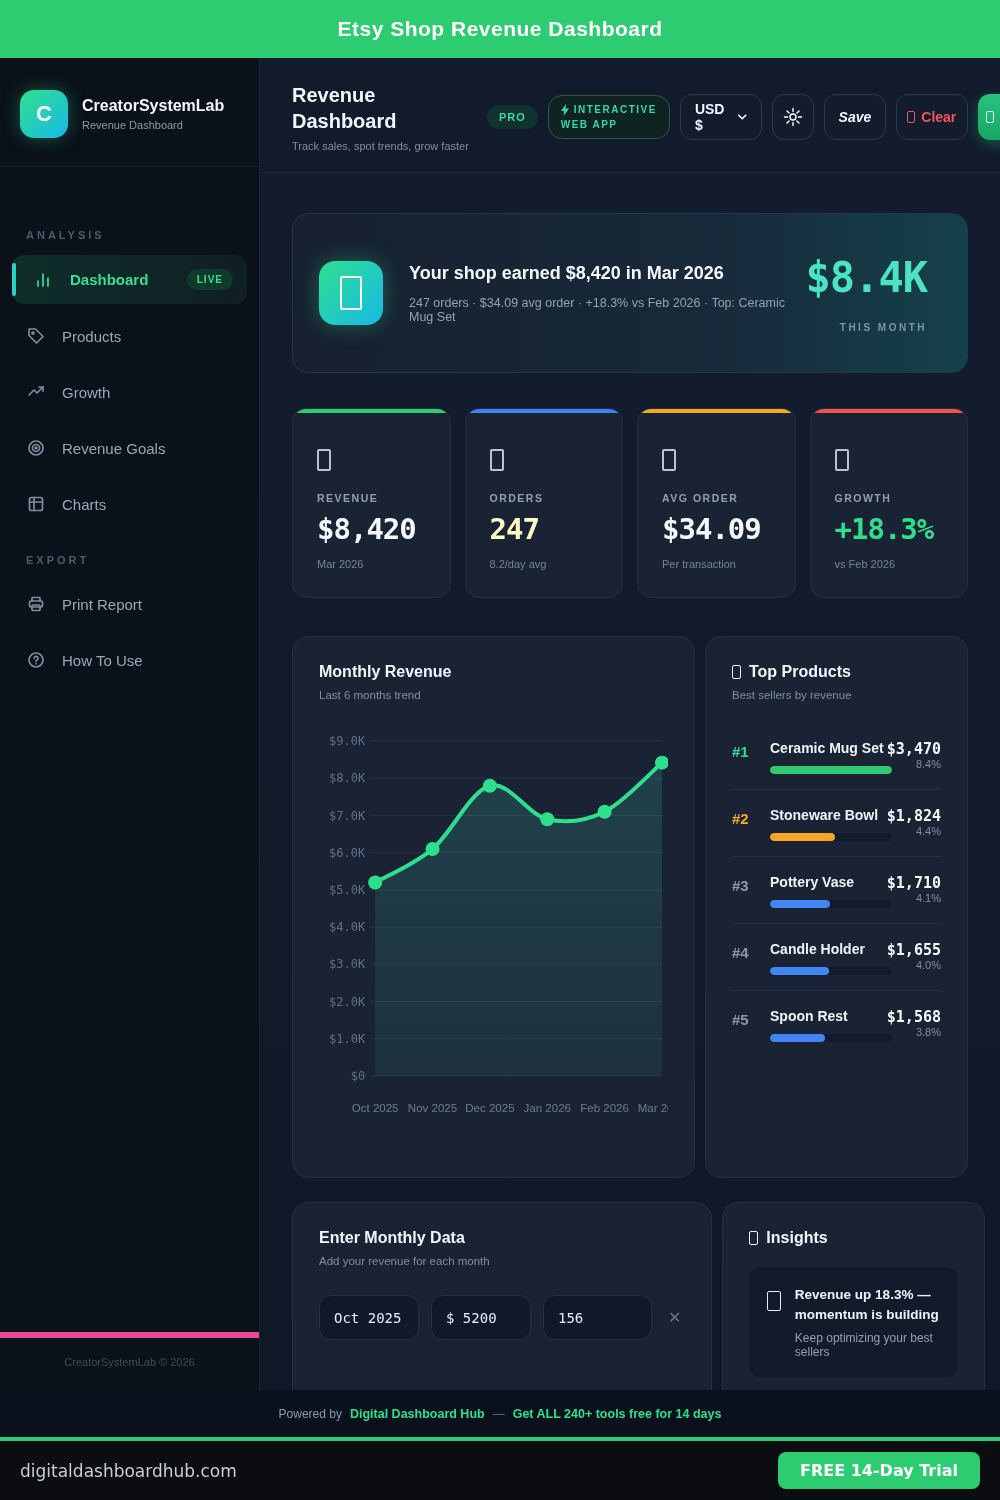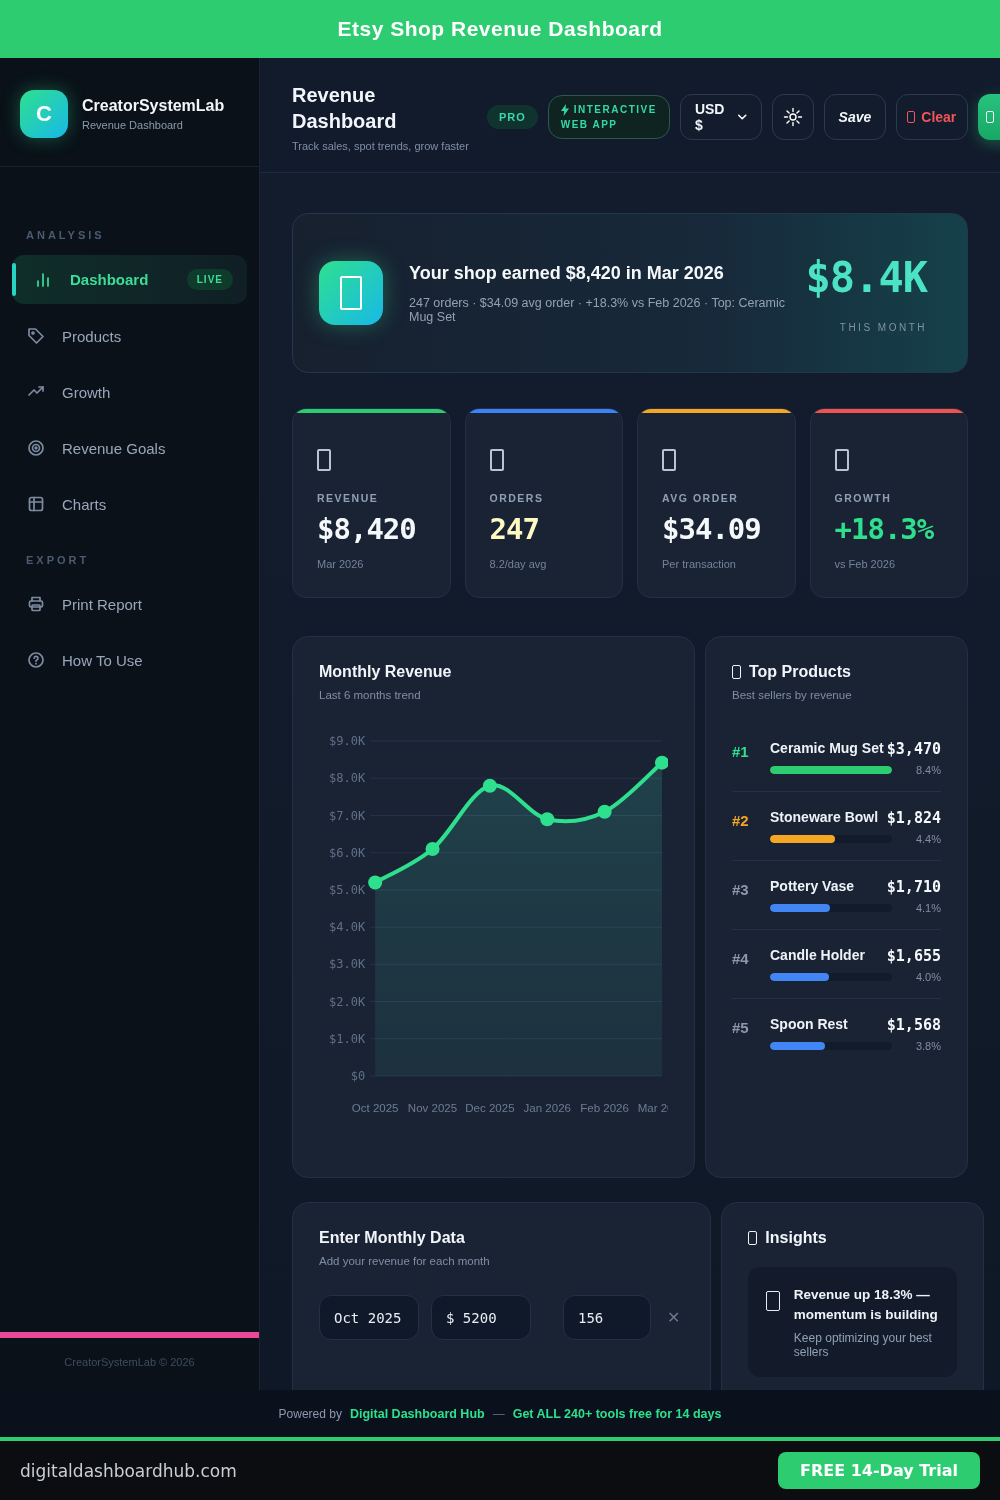--- a/index.html
+++ b/index.html
@@ -50,21 +50,21 @@
   
   .content { padding:40px 32px 0 32px; flex:1; overflow:hidden; }
 
   
   .hero { height:160px; border-radius:16px; border:1px solid #21374a; background:linear-gradient(90deg,#17202f 0%, #17293a 62%, #15414b 100%); display:flex; align-items:center; padding:0 40px 0 26px; margin-bottom:35px; }
   .hero-icon { width:64px; height:64px; border-radius:16px; background:linear-gradient(135deg,#2ee08e,#18b9e8); display:flex; align-items:center; justify-content:center; color:#fff; box-shadow:0 0 22px rgba(46,224,142,.35); flex:none; margin-right:26px; }
   .hero-title { color:#f5f8fb; font-size:18px; font-weight:bold; }
   .hero-sub { color:#93a1b5; font-size:12.5px; margin-top:12px; }
   .hero-right { margin-left:auto; text-align:right; }
   .hero-big { font-family:"DejaVu Sans Mono",monospace; font-weight:bold; font-size:42px; color:#4be3c3; letter-spacing:-1px; }
-  .hero-big-label { color:#7f93a6; font-size:10px; font-weight:normal; letter-spacing:2.5px; margin-top:20px; }
+  .hero-big-label { color:#7f93a6; font-size:10px; font-weight:bold; letter-spacing:2.5px; margin-top:20px; }
 
   
   .tofu { display:inline-block; width:.56em; height:.86em; border:2px solid currentColor; border-radius:2px; vertical-align:-.1em; }
   .tofu.thin { border-width:1.5px; }
 
   
   .stats { display:grid; grid-template-columns:repeat(4,1fr); gap:14px; margin-bottom:38px; }
   .stat-card { position:relative; background:#1a2334; border:1px solid #232f47; border-radius:14px; height:190px; padding:36px 24px 0 24px; overflow:hidden; }
   .stat-strip { position:absolute; top:0; left:0; right:0; height:4px; }
   .stat-icon { color:#b8c4d4; font-size:25px; }
@@ -89,28 +89,28 @@
   
   .product-row { display:flex; align-items:flex-start; padding:17px 0 15px 0; border-bottom:1px solid #223048; }
   .product-row:last-child { border-bottom:none; }
   .p-rank { width:38px; font-size:15px; font-weight:bold; padding-top:3px; flex:none; }
   .p-mid { flex:1; min-width:0; }
   .p-name { color:#eef3f8; font-size:14px; font-weight:bold; white-space:nowrap; }
   .p-bar-track { width:122px; height:8px; border-radius:4px; background:#121b2b; margin-top:10px; overflow:hidden; }
   .p-bar-fill { height:100%; border-radius:4px; }
   .p-right { text-align:right; flex:none; }
   .p-value { color:#f5f8fb; font-family:"DejaVu Sans Mono",monospace; font-weight:bold; font-size:15px; }
-  .p-pct { color:#7f8ea4; font-size:11px; margin-top:6px; }
+  .p-pct { color:#7f8ea4; font-size:11px; }
 
   
   .entry-card { height:280px; }
   .insights-card { height:280px; }
   .entry-inputs { display:flex; align-items:center; gap:12px; margin-top:28px; }
   .entry-input { width:100px; height:45px; background:#10192a; border:1px solid #262f44; border-radius:12px; color:#e8edf4; font-family:"DejaVu Sans Mono",monospace; font-size:14px; padding:0 14px; }
-  .entry-input.orders { width:88px;margin-left:20px; }
+  .entry-input.orders { width:109px; }
   .remove-btn { background:none; border:none; color:#66788f; font-size:16px; cursor:pointer; padding:4px; }
   .insight-item { margin-top:20px; background:#131b2b; border-radius:12px; padding:18px; display:flex; gap:14px; }
   .insight-icon { color:#e8edf4; font-size:24px; flex:none; padding-top:2px; }
   .insight-title { color:#eef3f8; font-size:13.5px; font-weight:bold; line-height:1.45; }
   .insight-text { color:#8fa0b5; font-size:12px; margin-top:7px; }
 
   
   .powered { height:47px; background:#0a111c; display:flex; align-items:center; justify-content:center; gap:8px; font-size:12px; }
   .powered .prefix { color:#8b98ad; }
   .powered .brand-link { color:#2ee08e; font-weight:bold; font-size:12.5px; cursor:pointer; }

